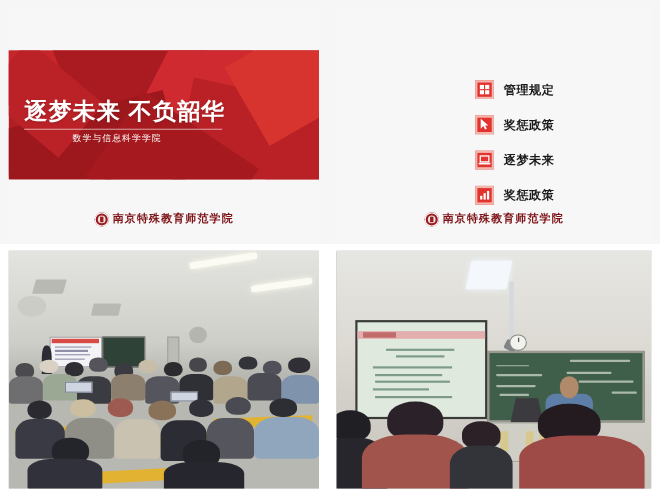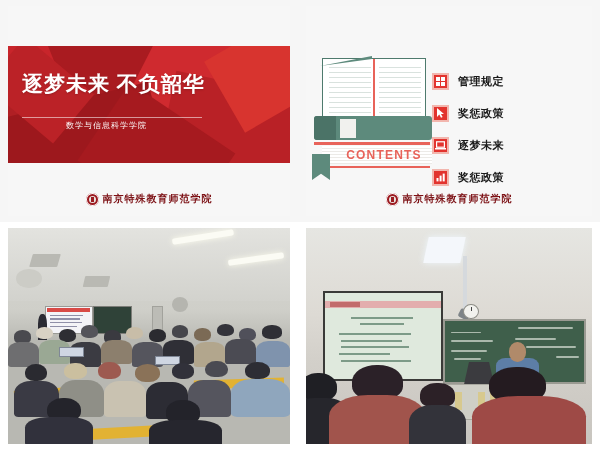--- a/index.html
+++ b/index.html
@@ -40,21 +40,21 @@
   .f8{left:-5%;top:10%;width:32%;height:55%;background:#bb2227;transform:rotate(40deg);}
 
   .bignum{
     position:absolute;right:-4px;bottom:-12px;
     font-size:66px;font-weight:bold;color:#ffffff;
     letter-spacing:-2px;line-height:1;
     font-family:"Liberation Sans",sans-serif;
     opacity:.97;
   }
   .slide-title{
-    position:absolute;left:14px;top:24px;
+    position:absolute;left:14px;top:41px;
     color:#ffffff;font-size:21px;font-weight:bold;
     letter-spacing:1px;white-space:nowrap;
     text-shadow:0 1px 2px rgba(0,0,0,.18);
   }
   .title-rule{
     position:absolute;left:14px;top:71px;width:180px;height:1px;
     background:rgba(255,255,255,.55);
   }
   .slide-sub{
     position:absolute;left:58px;top:74px;
@@ -215,36 +215,20 @@
         <span class="logo-mark"></span>
         <span class="logo-text">南京特殊教育师范学院</span>
       </div>
     </div>
   </div>
 
   <div class="slide" id="q2">
     <div class="slide-inner"></div>
     <div class="sheet">
 
-      <div class="book-art">
-        <div class="bk-page">
-          <div class="bk-lines" style="left:6px;width:42px;"></div>
-          <div class="bk-lines" style="left:56px;width:42px;"></div>
-        </div>
-        <div class="bk-fold-l"></div>
-        <div class="bk-slab">
-          <span class="bk-slab-dark"></span>
-          <span class="bk-tag"></span>
-        </div>
-        <div class="bk-rule1"></div>
-        <div class="bk-band"></div>
-        <div class="bk-contents">CONTENTS</div>
-        <div class="bk-rule2"></div>
-        <div class="bk-ribbon"></div>
-      </div>
 
       <div class="menu">
 
         <div class="menu-item">
           <span class="menu-icon">
             <svg width="9" height="9" viewBox="0 0 9 9" aria-hidden="true">
               <rect x="0" y="0" width="4" height="4" fill="#ffffff"></rect>
               <rect x="5" y="0" width="4" height="4" fill="#ffffff"></rect>
               <rect x="0" y="5" width="4" height="4" fill="#ffffff"></rect>
               <rect x="5" y="5" width="4" height="4" fill="#ffffff"></rect>

